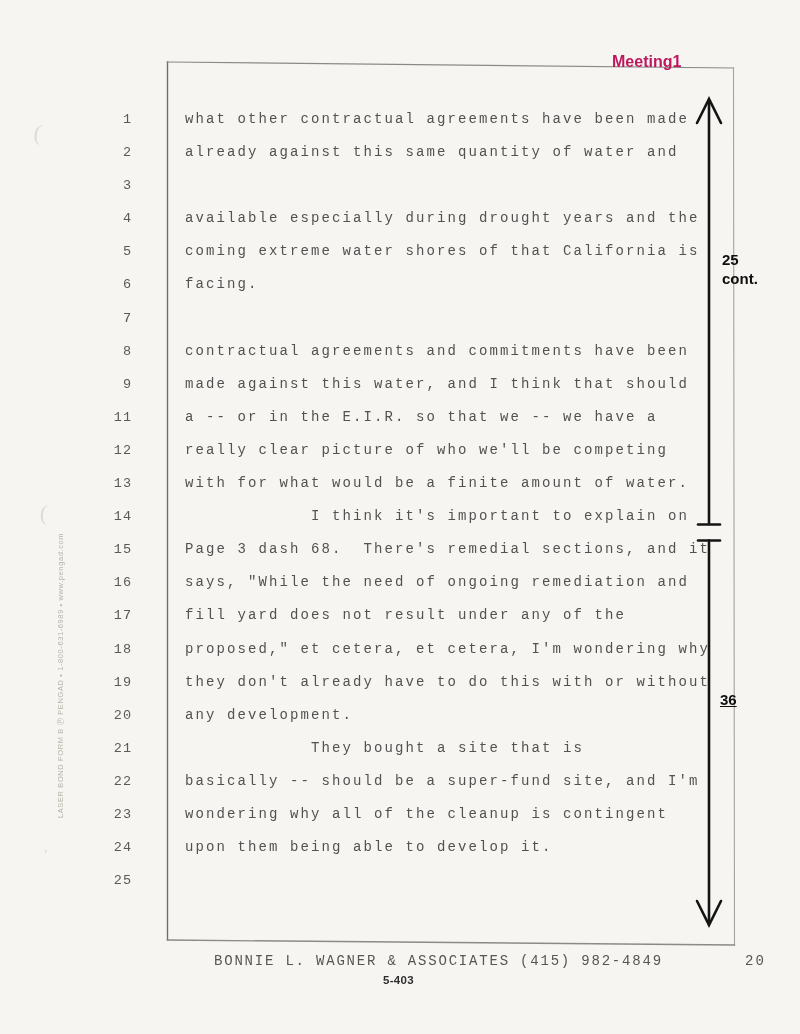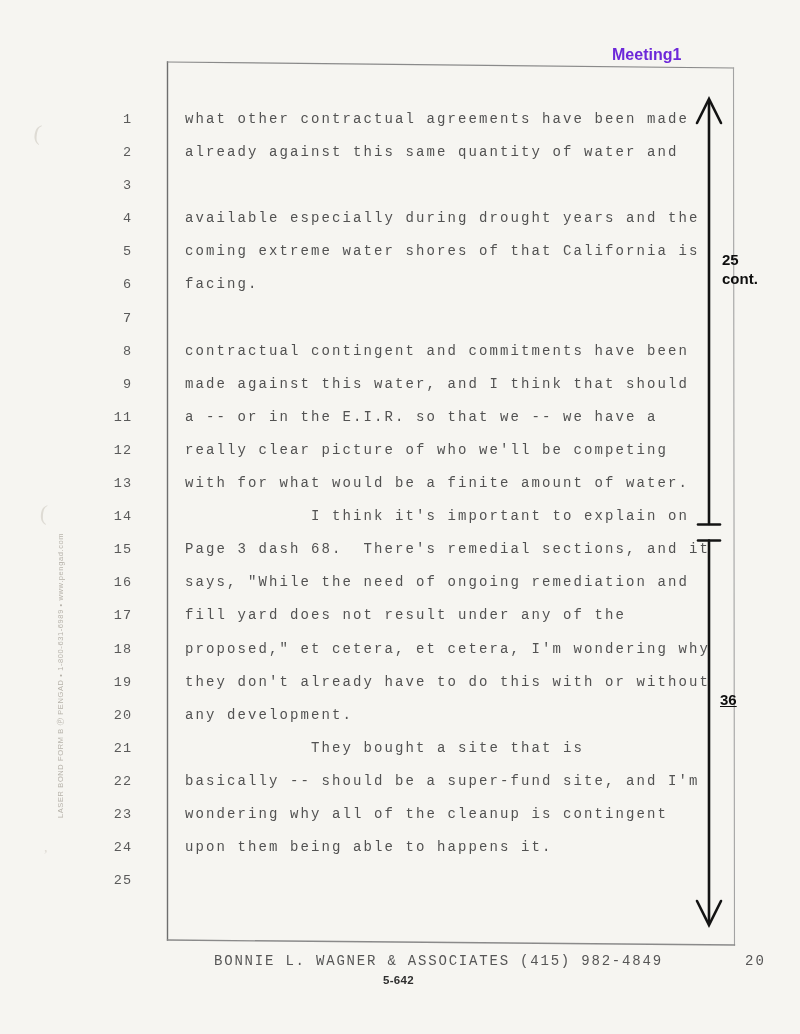--- a/index.html
+++ b/index.html
@@ -10,22 +10,22 @@
     overflow:hidden;
   }
   .page{
     position:relative;width:800px;height:1034px;
     background:#f6f5f1;
   }
   .overlay{position:absolute;left:0;top:0;width:800px;height:1034px;pointer-events:none;}
 
   
   .meeting-label{
-    position:absolute;left:612px;top:46px;
-    font-weight:bold;font-size:16px;color:#6d28d9;
+    position:absolute;left:612px;top:53px;
+    font-weight:bold;font-size:16px;color:#be185d;
     letter-spacing:0px;
   }
 
   
   .transcript{
     position:absolute;left:0;top:103px;width:800px;
   }
   .t-row{
     height:33.1px;line-height:33.1px;white-space:nowrap;position:relative;
   }
@@ -141,21 +141,21 @@
       </div>
       <div class="t-row">
         <span class="t-num">6</span>
         <span class="t-text">facing.</span>
       </div>
       <div class="t-row">
         <span class="t-num">7</span>
       </div>
       <div class="t-row">
         <span class="t-num">8</span>
-        <span class="t-text">contractual contingent and commitments have been</span>
+        <span class="t-text">contractual agreements and commitments have been</span>
       </div>
       <div class="t-row">
         <span class="t-num">9</span>
         <span class="t-text">made against this water, and I think that should</span>
       </div>
       <div class="t-row">
         <span class="t-num">11</span>
         <span class="t-text">a -- or in the E.I.R. so that we -- we have a</span>
       </div>
       <div class="t-row">
@@ -201,32 +201,32 @@
       <div class="t-row">
         <span class="t-num">22</span>
         <span class="t-text">basically -- should be a super-fund site, and I'm</span>
       </div>
       <div class="t-row">
         <span class="t-num">23</span>
         <span class="t-text">wondering why all of the cleanup is contingent</span>
       </div>
       <div class="t-row">
         <span class="t-num">24</span>
-        <span class="t-text">upon them being able to happens it.</span>
+        <span class="t-text">upon them being able to develop it.</span>
       </div>
       <div class="t-row">
         <span class="t-num">25</span>
       </div>
     </div>
 
   <div class="footer-line">
     <span class="reporter">BONNIE L. WAGNER &amp; ASSOCIATES (415) 982-4849</span>
     <span class="page-num">20</span>
   </div>
-  <div class="doc-num">5-642</div>
+  <div class="doc-num">5-403</div>
 
   <div class="pengad">LASER BOND FORM B    Ⓟ    PENGAD • 1-800-631-6989 • www.pengad.com</div>
 
   <div class="artifact a1">(</div>
   <div class="artifact a2">(</div>
   <div class="artifact a3">,</div>
 
 </div>
 
 </body></html>

